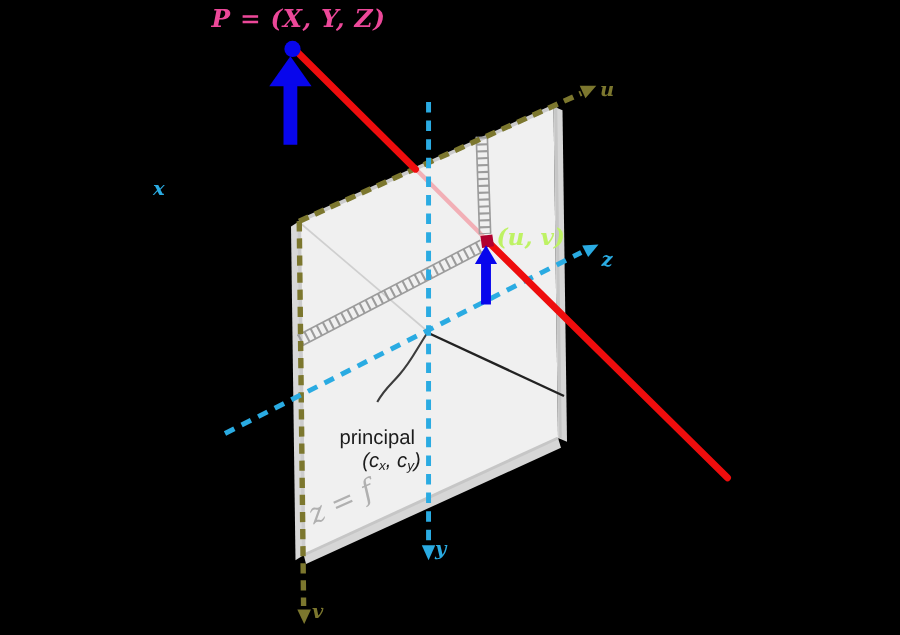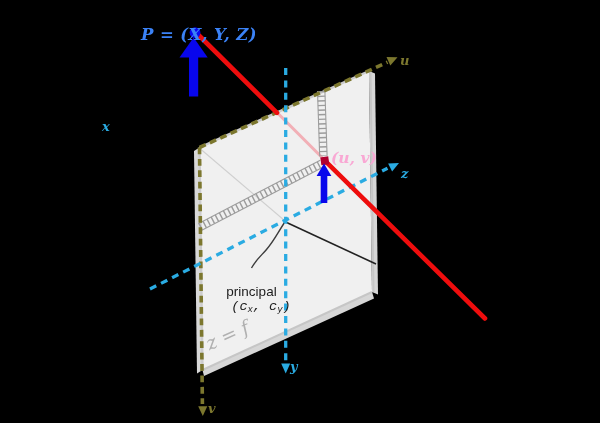--- a/index.html
+++ b/index.html
@@ -3,33 +3,33 @@
 <meta charset="utf-8">
 <style>
   html,body{margin:0;padding:0;background:#000;}
   #stage{
     position:relative;width:600px;height:423px;background:#000;overflow:hidden;
     font-family:"DejaVu Serif",serif;
   }
   #stage svg{position:absolute;left:0;top:0;}
   .lbl{position:absolute;white-space:nowrap;line-height:1;}
   .math{font-family:"DejaVu Serif",serif;font-style:italic;}
-  .lbl-p{left:141px;top:5px;font-size:16.5px;font-weight:700;color:#3b82f6;letter-spacing:.4px;margin-top:22px;}
+  .lbl-p{left:141px;top:5px;font-size:16.5px;font-weight:700;color:#ec4899;letter-spacing:.4px;}
   .lbl-x{left:102px;top:120px;font-size:13px;font-weight:700;color:#2aabe2;}
   .lbl-u{left:400px;top:54px;font-size:13px;font-weight:700;color:#7c772e;}
   .lbl-z{left:401px;top:167px;font-size:13px;font-weight:700;color:#2aabe2;}
   .lbl-y{left:290px;top:360px;font-size:13px;font-weight:700;color:#2aabe2;}
   .lbl-v{left:208px;top:402px;font-size:13px;font-weight:700;color:#7c772e;}
-  .lbl-uv{left:331px;top:150px;font-size:15.5px;font-weight:600;color:#f9a8d4;}
+  .lbl-uv{left:331px;top:150px;font-size:15.5px;font-weight:600;color:#bef264;}
   .lbl-zf{left:203px;top:336px;font-size:19px;color:#b0b0b0;
           transform:rotate(-24deg);transform-origin:0 0;}
   .pp-block{left:203px;top:284px;width:97px;text-align:center;color:#1c1c1c;
             font-family:"Liberation Sans","DejaVu Sans",sans-serif;
             font-size:13.5px;font-style:normal;line-height:15px;}
-  .pp-coords{font-family:Liberation Mono, monospace;font-style:italic;font-size:13.5px;padding-left:19px;}
+  .pp-coords{font-family:Liberation Sans, sans-serif;font-style:italic;font-size:13.5px;padding-left:19px;}
   .pp-coords sub{font-size:9px;vertical-align:-2px;}
 </style>
 </head>
 <body>
 
 <div id="stage">
 
   <svg width="600" height="423" viewBox="0 0 600 423">
 
     <polygon points="194,151 199.5,147.5 202.5,370 197,373.5" fill="#d8d8d8"></polygon>

